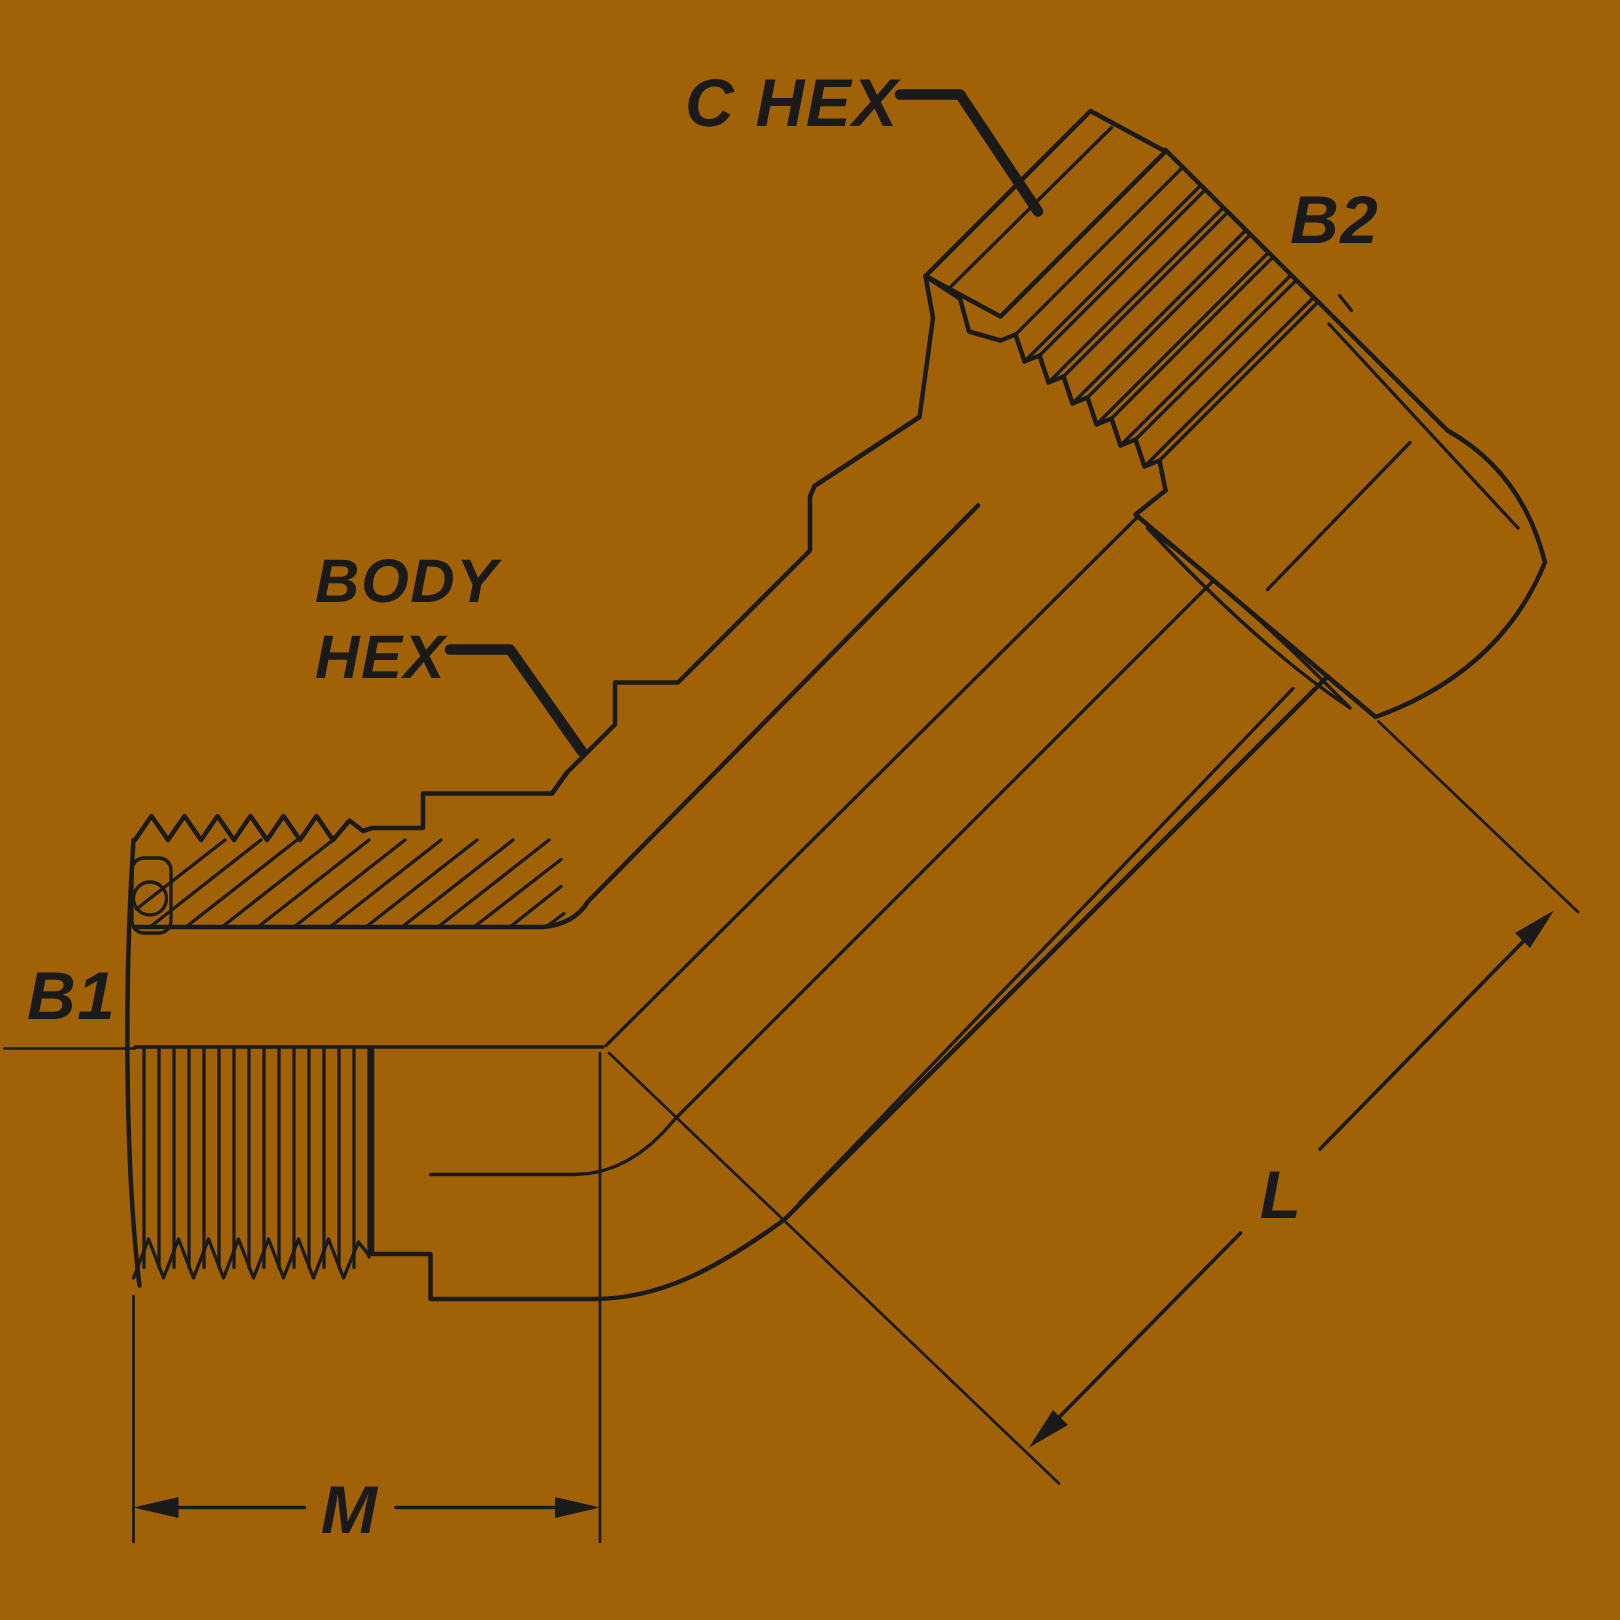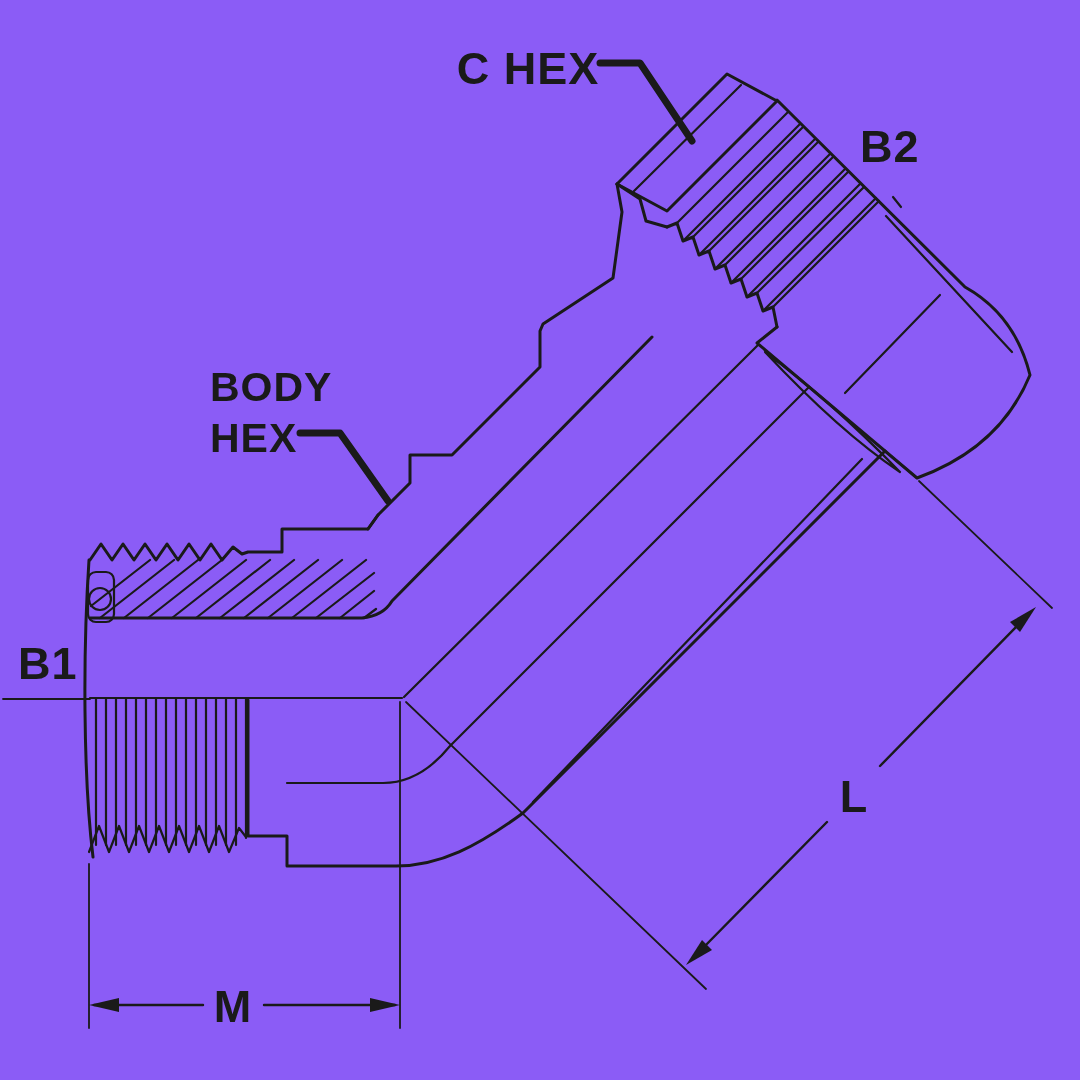--- a/index.html
+++ b/index.html
@@ -4,22 +4,23 @@
 <style>
   html, body {
     margin: 0;
     padding: 0;
     background: #ffffff;
   }
   .canvas {
     position: relative;
     width: 1080px;
     height: 1080px;
-    background: #8b5cf6;
+    background: #a16207;
     overflow: hidden;
+    font-style: italic;
   }
   svg { display: block; }
   .ln  { stroke: #1a1a1a; fill: none; stroke-width: 3;   stroke-linejoin: round; stroke-linecap: round; }
   .ln2 { stroke: #1a1a1a; fill: none; stroke-width: 2.2; stroke-linejoin: round; stroke-linecap: round; }
   .thin{ stroke: #1a1a1a; fill: none; stroke-width: 1.8; stroke-linecap: round; }
   .dim { stroke: #1a1a1a; fill: none; stroke-width: 2.4; stroke-linecap: round; }
   .leader { stroke: #1a1a1a; fill: none; stroke-width: 7; stroke-linejoin: round; stroke-linecap: round; }
   .arrow { fill: #1a1a1a; stroke: none; }
   .lbl {
     font-family: "Liberation Sans", "DejaVu Sans", sans-serif;

